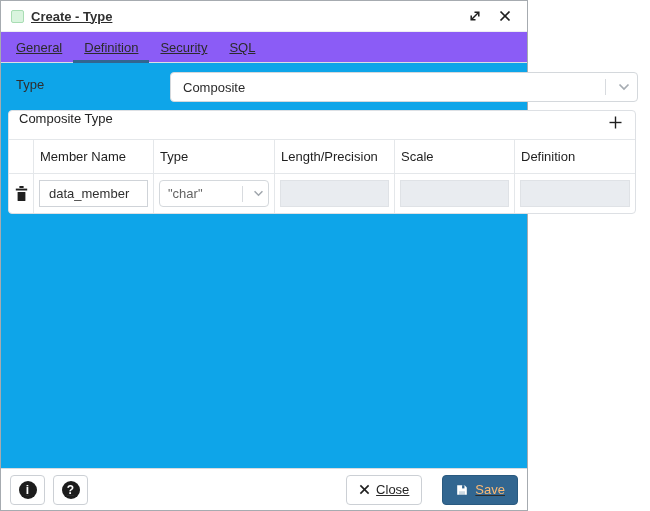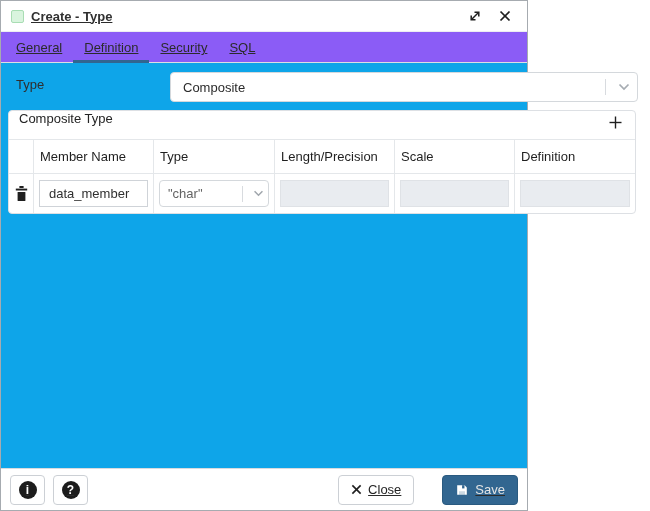--- a/index.html
+++ b/index.html
@@ -144,22 +144,22 @@
     width: 18px; height: 18px; border-radius: 50%;
     background: #1c1c1c; color: #fff;
     font-size: 12px; font-weight: bold;
     display: flex; align-items: center; justify-content: center;
     line-height: 1;
   }
   .footer .spacer { flex: 1; }
   .text-btn { padding: 0 12px; margin-left: 19px; }
   .text-btn .btn-icon { margin-right: 6px; display: flex; align-items: center; }
   .btn-save {
-    background: #326690; border-color: #2a5a80; color: #e5e5e5;
-    margin-left: 28px;
+    background: #326690; border-color: #2a5a80; color: #fdba74;
+    margin-left: 20px;
   }
 </style>
 </head>
 <body>
 
 <div class="dialog">
 
   <div class="titlebar">
     <span class="win-icon"></span>
     <span class="win-title">Create - Type</span>

